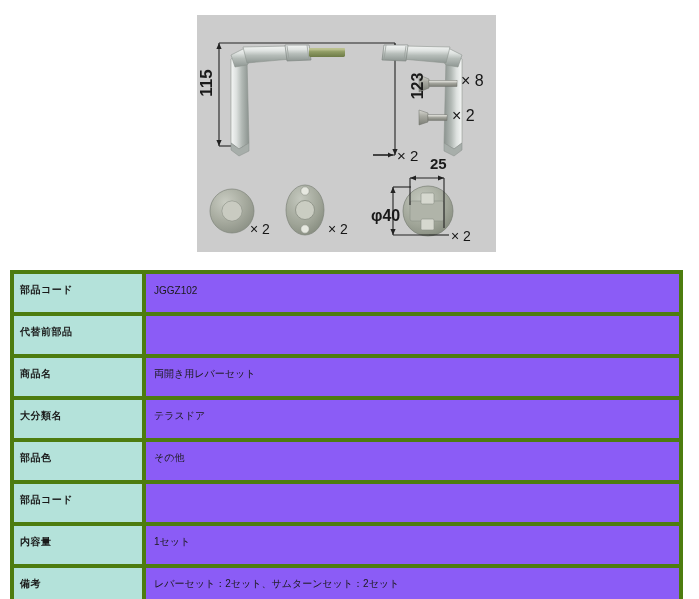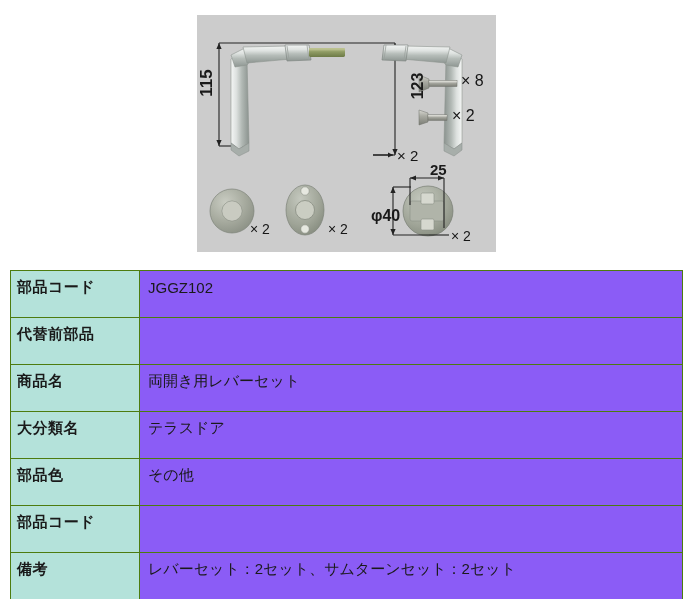--- a/index.html
+++ b/index.html
@@ -55,44 +55,44 @@
   }
   .vert-123 {
     left: 208px;
     top: 62px;
     font-size: 16px;
     transform: rotate(-90deg);
     transform-origin: center center;
   }
   .lbl-25 {
     left: 233px;
-    top: 146px;
+    top: 140px;
     font-size: 15px;
   }
   .lbl-phi40 {
     left: 174px;
     top: 192px;
     font-size: 16px;
   }
 
   
   #spec-table {
     position: absolute;
     left: 10px;
     top: 270px;
     width: 673px;
     border-collapse: collapse;
     table-layout: fixed;
     background: #ffffff;
   }
   #spec-table td {
-    border: 1px solid #4d7c0f;
+    border: 4px solid #4d7c0f;
     height: 32px;
-    padding: 0 0 14px 6px;
-    font-size: 15px;
+    padding: 0 0 6px 6px;
+    font-size: 10px;
     color: #1a1a1a;
     vertical-align: middle;
     overflow: hidden;
     white-space: nowrap;
   }
   #spec-table td.label-cell {
     width: 122px;
     background: #b4e2da;
     font-weight: 700;
     letter-spacing: 0.5px;
@@ -286,17 +286,21 @@
     </tr>
     <tr>
       <td class="label-cell">部品色</td>
       <td class="value-cell">その他</td>
     </tr>
     <tr>
       <td class="label-cell">部品コード</td>
       <td class="value-cell"></td>
     </tr>
     <tr>
+      <td class="label-cell">内容量</td>
+      <td class="value-cell">1セット</td>
+    </tr>
+    <tr>
       <td class="label-cell">備考</td>
       <td class="value-cell">レバーセット：2セット、サムターンセット：2セット</td>
     </tr>
   </tbody>
 </table>
 
 </body></html>

